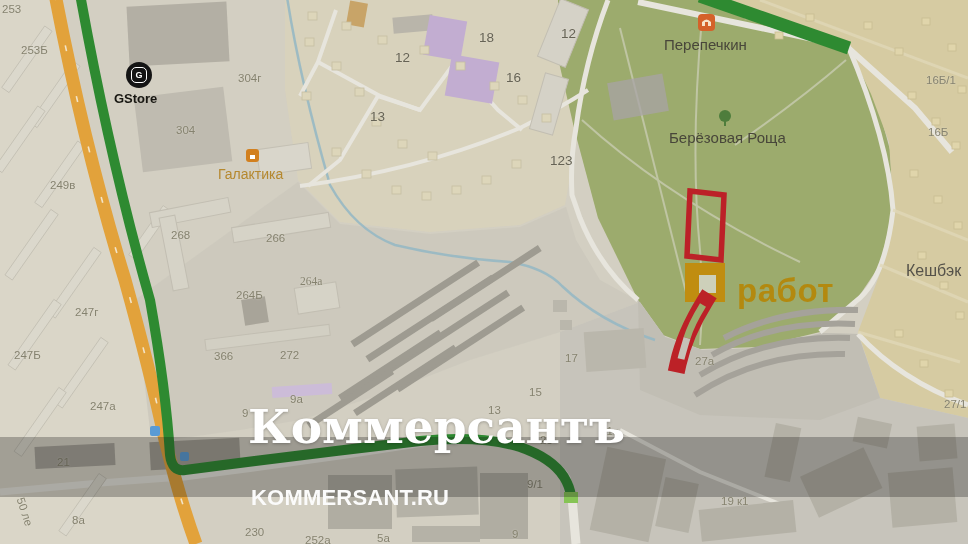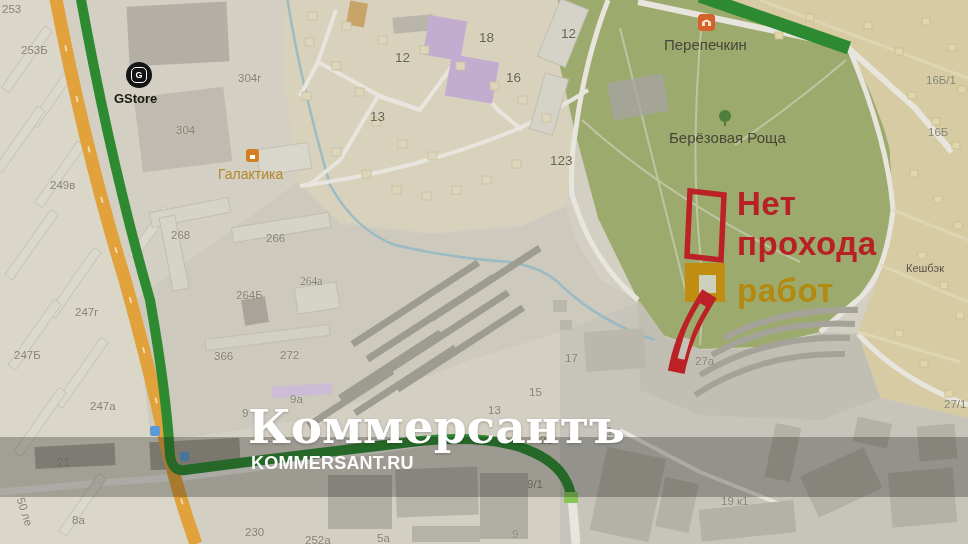--- a/index.html
+++ b/index.html
@@ -6,38 +6,38 @@
   #stage{position:relative;width:968px;height:544px;overflow:hidden;background:#d3cfc2;
          font-family:"Liberation Sans", sans-serif;}
   #mapsvg{position:absolute;left:0;top:0;}
   
   .ml{position:absolute;color:#85826f;font-size:11.5px;white-space:nowrap;
       text-shadow:0 0 2px rgba(235,232,220,.6);}
   .ml-m{color:#666355;font-size:13.5px;}
   .poi{position:absolute;white-space:nowrap;}
   .poi-park{color:#48463a;font-size:15px;}
   .poi-galaktika{color:#b5882e;font-size:14px;}
-  .poi-keshbek{color:#55524a;font-size:11px;}
+  .poi-keshbek{color:#55524a;font-size:16px;}
   .poi-gstore{color:#181712;font-size:13px;font-weight:bold;}
   .gstore-badge{position:absolute;width:26px;height:26px;border-radius:50%;background:#141414;
       display:flex;align-items:center;justify-content:center;}
   .gstore-g{border:1.6px solid #fff;border-radius:5px;width:14px;height:14px;color:#fff;
       font-size:9px;font-weight:bold;display:flex;align-items:center;justify-content:center;}
   .small-icon{position:absolute;}
   
   .anno{position:absolute;font-weight:800;font-size:33px;line-height:40px;letter-spacing:.5px;}
   .anno-red{color:#b72025;}
   .anno-gold{color:#b3890f;line-height:42px;}
   .bypass-title{position:absolute;font-weight:800;font-size:36px;color:#3da03f;
       text-shadow:0 1px 2px rgba(255,255,255,.25);}
   
   .dark-band{position:absolute;left:0;width:968px;background:rgba(18,18,18,.28);}
   .wm-logo{position:absolute;font-family:"DejaVu Serif","Liberation Serif",serif;
       font-weight:bold;font-size:47px;color:#fff;text-shadow:0 1px 3px rgba(0,0,0,.25);}
-  .wm-url{position:absolute;font-weight:bold;font-size:18px;color:#fbfbfb;letter-spacing:.2px;}
+  .wm-url{position:absolute;font-weight:bold;font-size:22px;color:#fbfbfb;letter-spacing:.2px;margin-top:32px;}
   .tree-icon{position:absolute;width:14px;height:16px;}
   .tree-icon .crown{position:absolute;left:1px;top:0;width:12px;height:12px;border-radius:50%;background:#4e7d3c;}
   .tree-icon .trunk{position:absolute;left:6px;top:10px;width:2px;height:6px;background:#4e7d3c;}
 </style>
 </head>
 <body>
 
 <div id="stage">
 
 <svg id="mapsvg" width="968" height="544" viewBox="0 0 968 544">
@@ -287,24 +287,20 @@
       <span class="ml ml-m" style="left: 370px; top: 109px;">13</span>
       <span class="ml" style="left: 926px; top: 74px;">16Б/1</span>
       <span class="ml" style="left: 928px; top: 126px;">16Б</span>
       <span class="ml" style="left: 944px; top: 398px;">27/1</span>
       <span class="ml" style="left: 721px; top: 495px;">19 к1</span>
       <span class="ml" style="left: 26px; top: 496px; transform: rotate(72deg); transform-origin: left top;">50 ле</span>
     </div>
 
 <div class="dark-band" style="top:437px;height:60px;"></div>
 
-<div class="anno anno-red" style="left:737px;top:184px;">
-  <div>Нет</div>
-  <div>прохода</div>
-</div>
 <div class="anno anno-gold" style="left:737px;top:270px;">
   <div>работ</div>
 </div>
 
 <div class="wm-logo" style="left:248px;top:399px;">Коммерсантъ</div>
 <div class="wm-url" style="left:251px;top:453px;">KOMMERSANT.RU</div>
 
 </div>
 
 </body></html>

